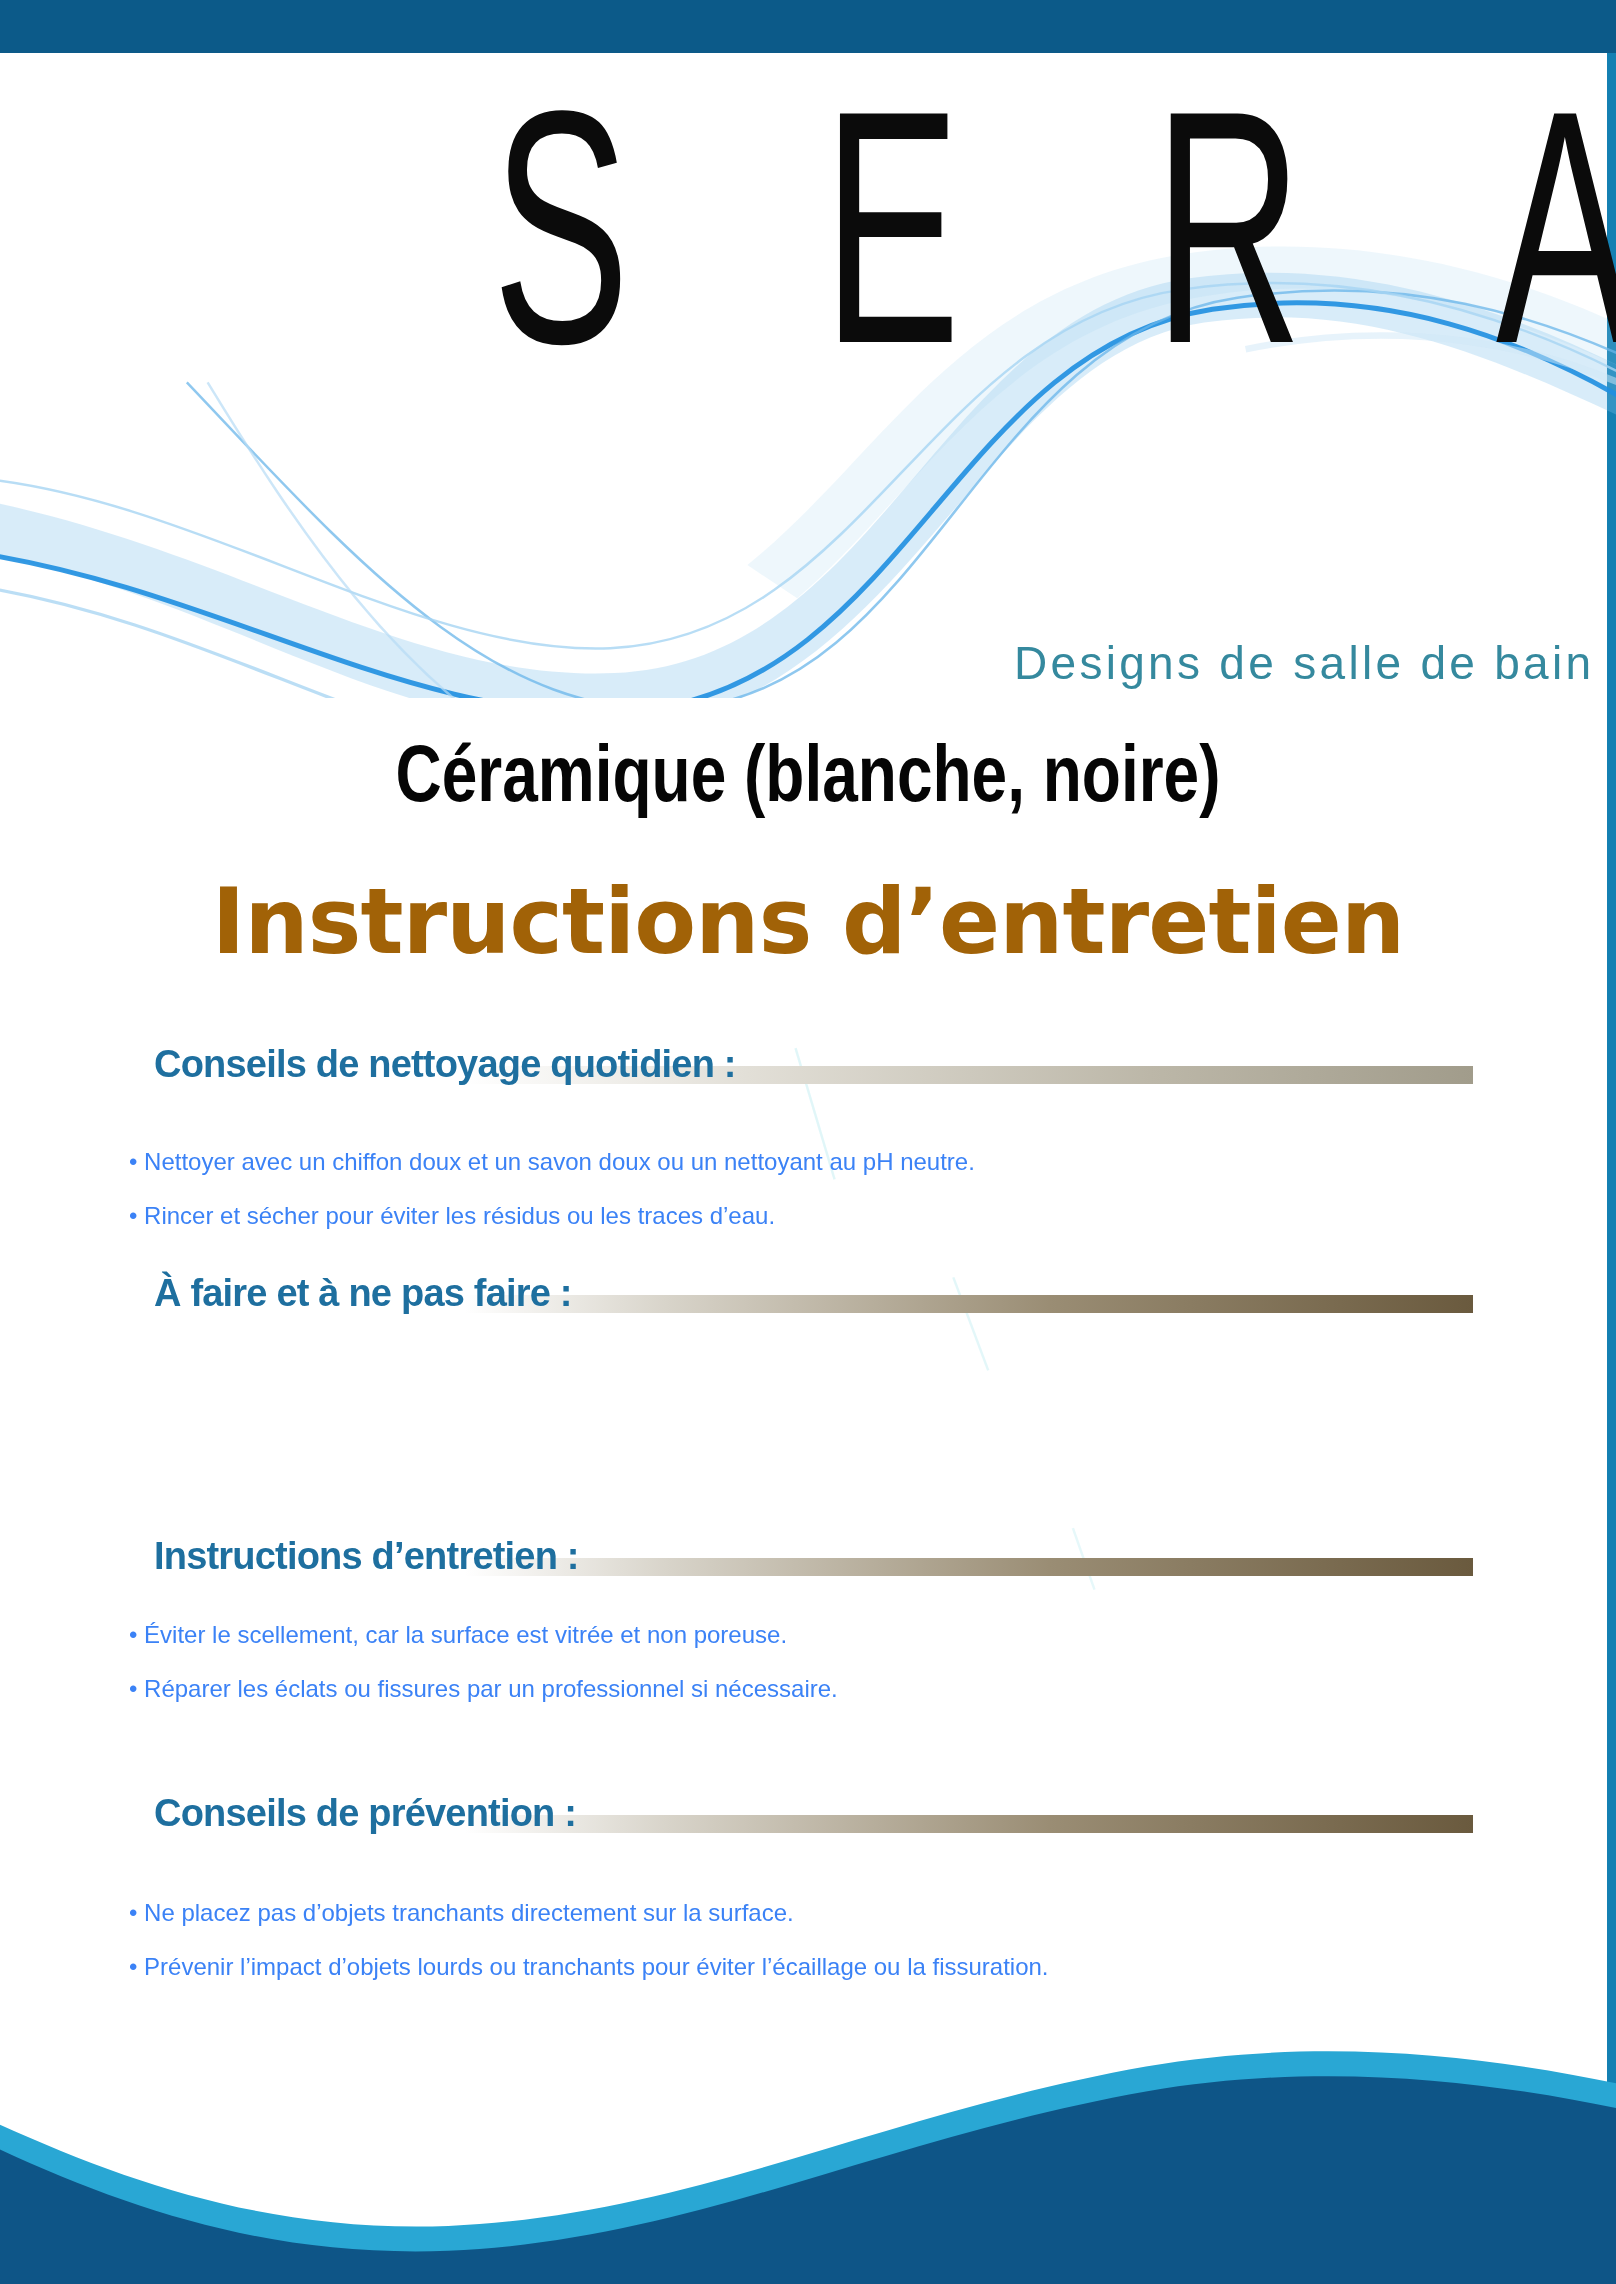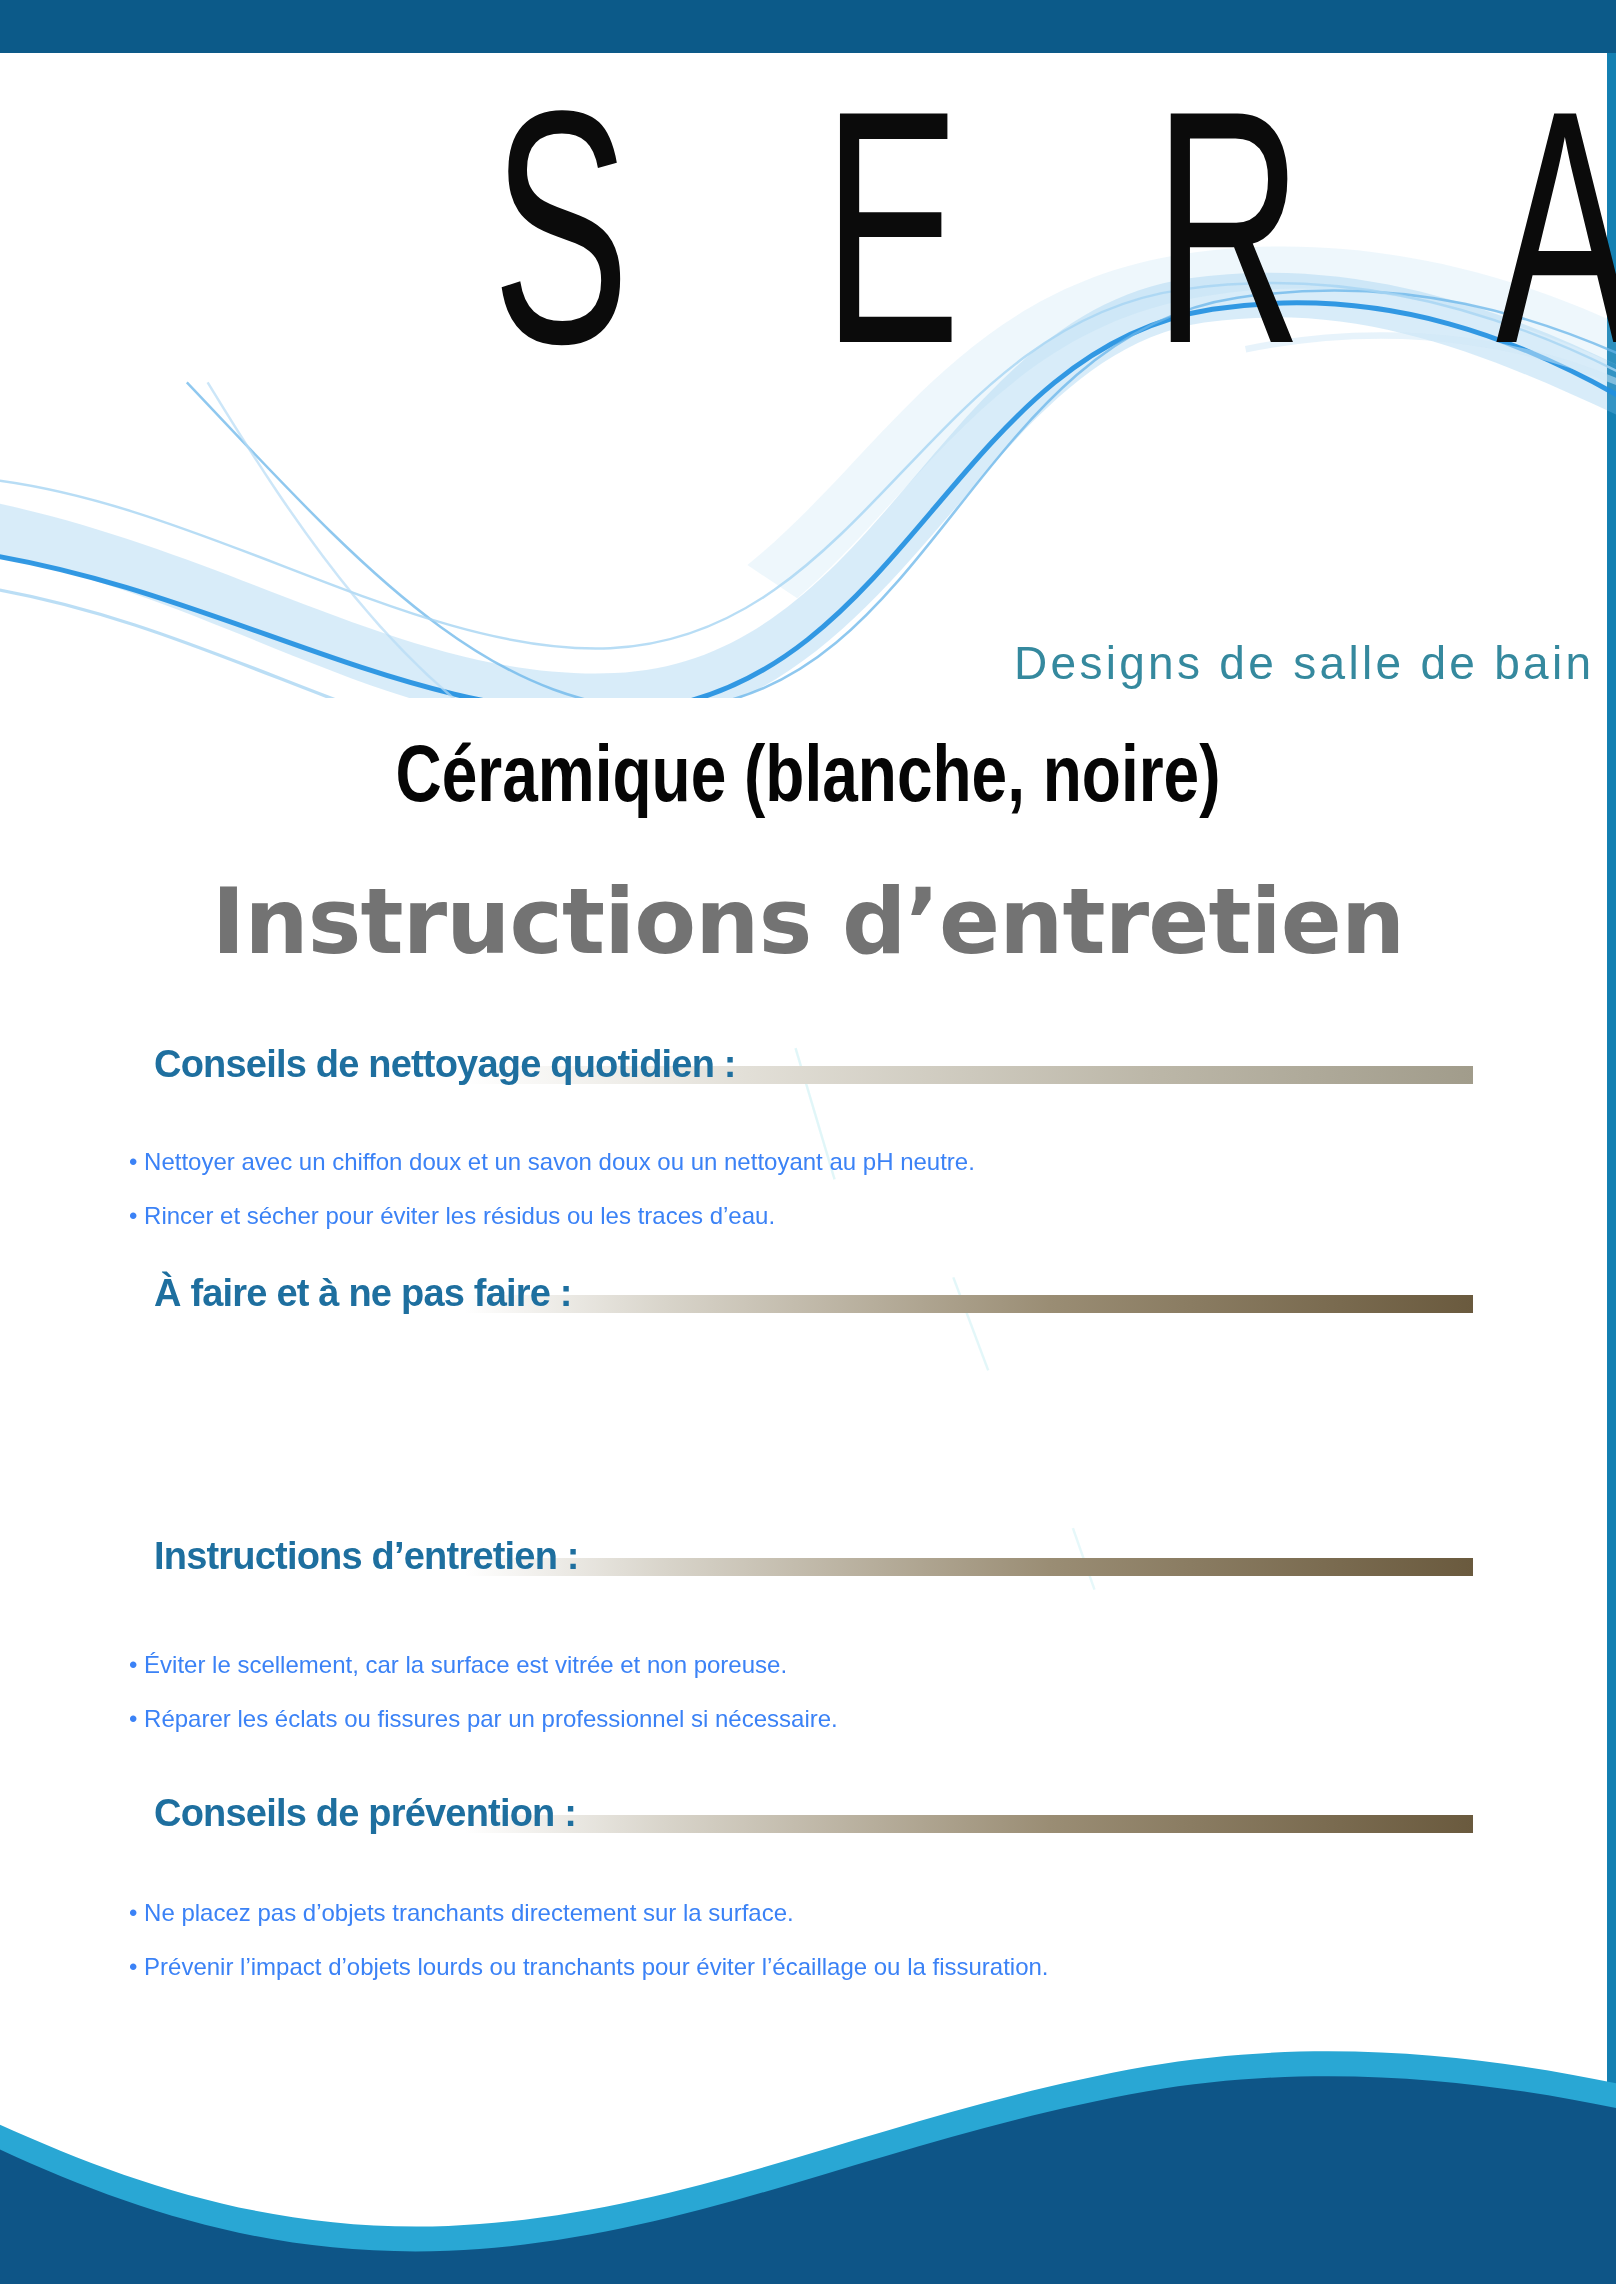--- a/index.html
+++ b/index.html
@@ -25,35 +25,35 @@
     font-size:46px;letter-spacing:3.3px;color:#35899e;white-space:nowrap;
   }
   .subtitle{
     position:absolute;top:728px;left:0;right:0;text-align:center;z-index:4;
     font-weight:700;font-size:80px;color:#050505;white-space:nowrap;
     transform:scaleX(0.80);transform-origin:50% 0;
   }
   .main-title{
     position:absolute;top:869px;left:0;right:0;text-align:center;z-index:4;
     font-family:"DejaVu Sans",sans-serif;font-weight:700;font-size:90px;
-    color:#737373;white-space:nowrap;letter-spacing:-0.8px;
+    color:#a16207;white-space:nowrap;letter-spacing:-0.8px;
   }
   
   .section{position:absolute;left:0;width:100%;z-index:4;}
   #s1{top:1044px;} #s2{top:1273px;} #s3{top:1536px;} #s4{top:1793px;}
   .heading{
     position:relative;z-index:1;display:inline-block;margin-left:154px;
     font-weight:700;font-size:38px;letter-spacing:-0.8px;color:#1e6f9f;
     line-height:1.1;white-space:nowrap;
   }
   .bar{position:absolute;height:18px;left:465px;right:143px;top:21.6px;z-index:0;}
   .bar-light{background:linear-gradient(90deg,rgba(250,250,248,0) 0%,#e2dfd7 28%,#bcb7a8 68%,#a19c8b 100%);}
   .bar-dark{background:linear-gradient(90deg,rgba(250,250,248,0) 0%,#d8d4ca 20%,#9a8d74 58%,#6a5a3e 100%);}
   .bullets{position:absolute;left:129px;width:1474px;font-size:24px;line-height:51px;color:#3b82f6;}
-  #s1 .bullets{top:92px;} #s2 .bullets{top:74px;} #s3 .bullets{top:103px;} #s4 .bullets{top:94px;}
+  #s1 .bullets{top:92px;} #s2 .bullets{top:74px;} #s3 .bullets{top:73px;} #s4 .bullets{top:94px;}
   .bullets div{white-space:pre-wrap;margin-bottom:2.5px;}
   
   .footer-wave{position:absolute;left:0;bottom:0;width:1616px;height:249px;z-index:5;pointer-events:none;}
   .scratches{position:absolute;top:0;left:0;width:1616px;height:2284px;z-index:3;pointer-events:none;}
 </style>
 </head>
 <body>
 
 <div class="page">
 

